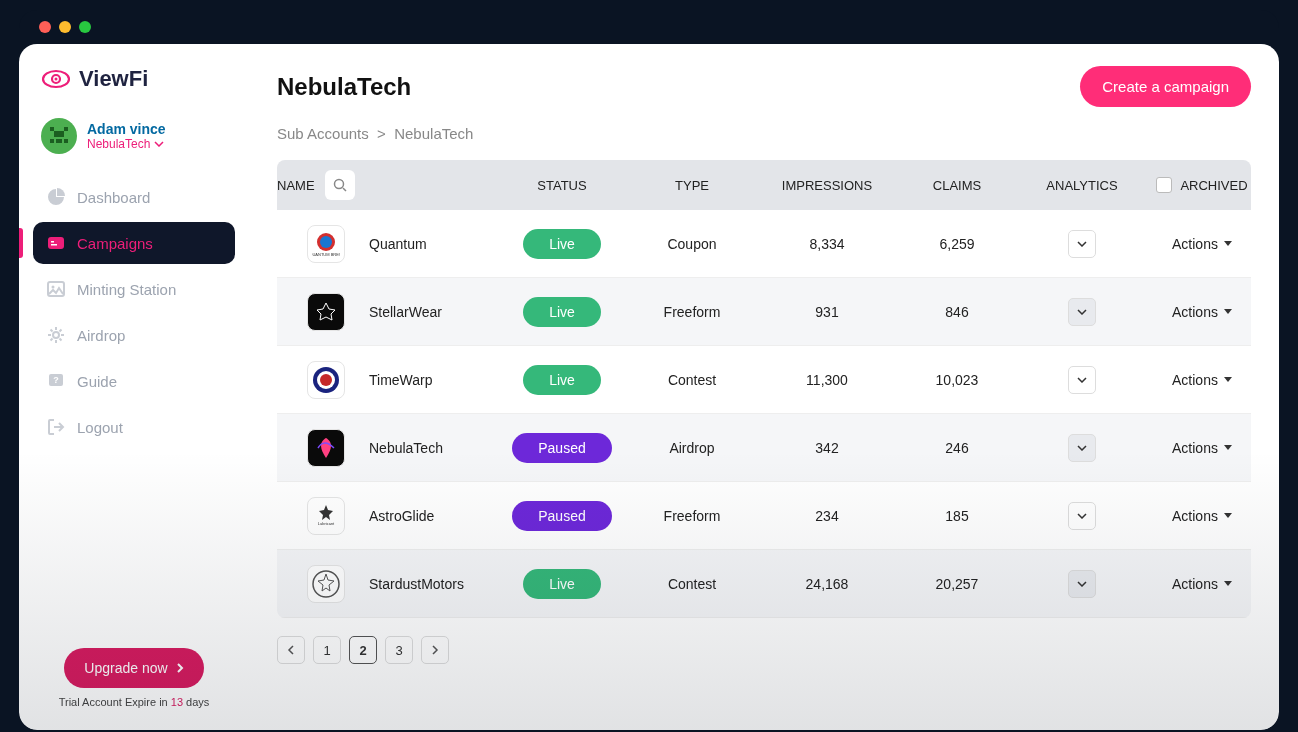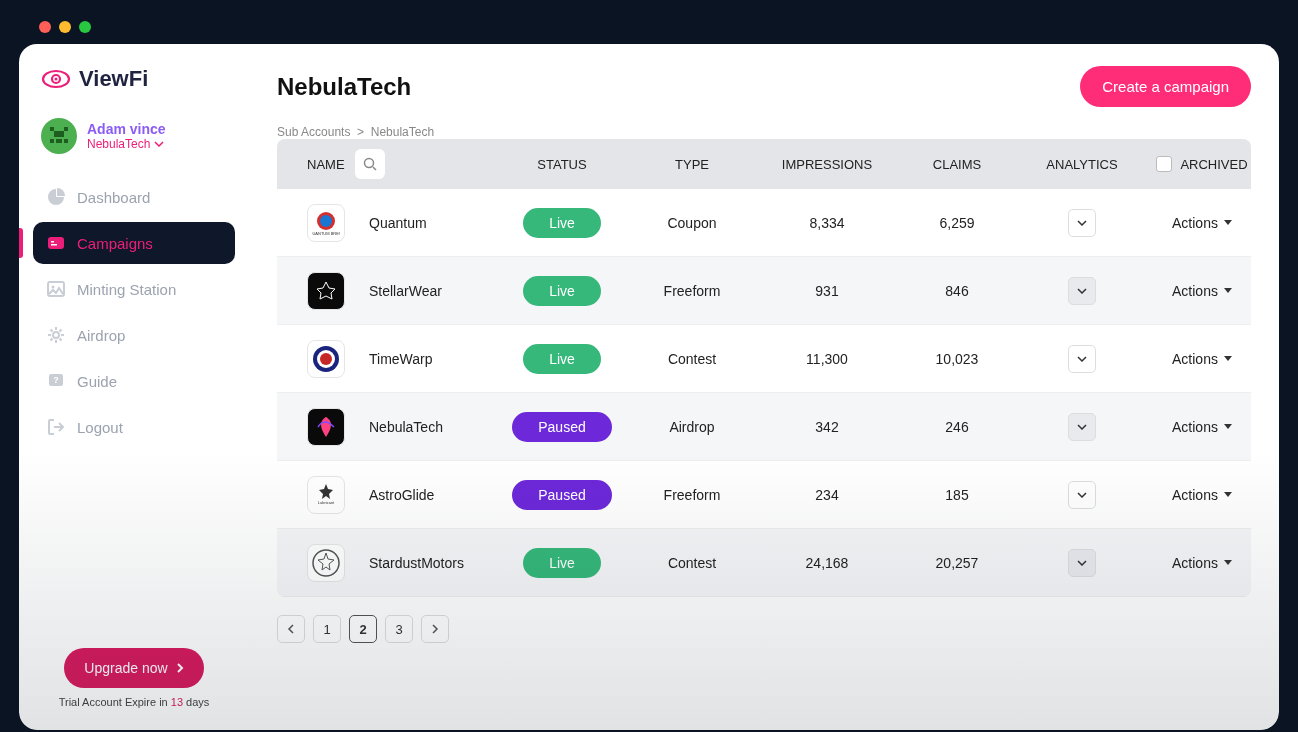--- a/index.html
+++ b/index.html
@@ -12,42 +12,42 @@
     .dot.green { background: #28c840; }
     .app { background: #fff; border-radius: 18px; display: flex; height: 686px; overflow: hidden; position: relative; }
     .app::after { content: ''; position: absolute; left:0; right:0; bottom:0; height: 280px; background: linear-gradient(to bottom, rgba(10,20,35,0) 0%, rgba(10,20,35,0.12) 100%); pointer-events:none; }
     .sidebar { width: 230px; padding: 22px 14px; display: flex; flex-direction: column; flex-shrink: 0; position: relative; }
     .logo { display: flex; align-items: center; gap: 8px; padding: 0 8px 26px 8px; }
     .logo-icon { width: 30px; height: 20px; }
     .logo-text { font-size: 22px; font-weight: 700; color: #1f2340; }
     .user-row { display: flex; align-items: center; gap: 10px; padding: 0 8px 22px; }
     .avatar { width: 36px; height: 36px; border-radius: 50%; background: #4caf50; display:flex;align-items:center;justify-content:center; }
     .user-info { display: flex; flex-direction: column; }
-    .user-name { font-size: 14px; font-weight: 700; color: #8b5cf6; }
+    .user-name { font-size: 14px; font-weight: 700; color: #0369a1; }
     .user-sub { font-size: 12px; color: #ed1e79; display: flex; align-items: center; gap: 4px; }
     .nav { display: flex; flex-direction: column; gap: 4px; }
     .nav-item { display: flex; align-items: center; gap: 12px; padding: 12px 14px; border-radius: 10px; color: #9ca3af; font-size: 15px; cursor: pointer; position: relative; }
     .nav-item.active { background: #0f172a; color: #ed1e79; }
     .nav-item.active::before { content:''; position:absolute; left:-14px; top:6px; bottom:6px; width:4px; background:#ed1e79; border-radius:0 3px 3px 0;}
     .nav-icon { width: 18px; height: 18px; display:flex; align-items:center; justify-content:center; }
     .sidebar-footer { margin-top: auto; padding: 0 8px; }
     .upgrade-btn { width: 140px; margin: 0 auto 8px; background: #d81b60; color: #fff; border: none; border-radius: 22px; padding: 12px 18px; font-size: 14px; display: flex; align-items: center; justify-content: center; gap: 8px; cursor: pointer; }
     .trial-text { text-align: center; font-size: 11px; color: #444; }
     .trial-text .days { color: #d81b60; }
     .main { flex: 1; padding: 22px 28px; overflow: hidden; }
     .header { display: flex; justify-content: space-between; align-items: center; margin-bottom: 18px; }
     .page-title { font-size: 24px; font-weight: 700; color: #111; }
     .create-btn { background: #ff2d78; color: #fff; border: none; border-radius: 22px; padding: 12px 22px; font-size: 15px; cursor: pointer; }
-    .breadcrumb { font-size: 12px; color: #888; margin-bottom: 0; }
+    .breadcrumb { font-size: 15px; color: #888; margin-bottom: 18px; }
     .breadcrumb a { color: #888; text-decoration: none; }
     .table { width: 100%; border-radius: 8px; overflow: hidden; }
     .thead, .trow { display: grid; grid-template-columns: 220px 130px 130px 140px 120px 130px 110px; align-items: center; }
     .thead { background: #e3e5e9; height: 50px; font-size: 13px; color: #222; }
     .th { text-align: center; }
-    .th.name { display:flex; align-items:center; gap:10px; padding-left: 30px; justify-content:flex-start;}
+    .th.name { display:flex; align-items:center; gap:10px; justify-content:flex-start;}
     .search-btn { width: 30px; height: 30px; background: #fff; border-radius: 6px; display:flex;align-items:center;justify-content:center; }
     .th.archived { display:flex; align-items:center; gap: 8px; justify-content:center;}
     .checkbox { width: 16px; height: 16px; border: 1.5px solid #bbb; border-radius: 3px; background: #fff; }
     .trow { height: 68px; border-bottom: 1px solid #eee; }
     .trow.alt { background: #f5f6f8; }
     .cell { text-align: center; font-size: 14px; color: #222; }
     .cell.name { display:flex; align-items:center; gap:24px; padding-left: 30px; text-align:left; }
     .row-icon { width: 38px; height: 38px; border-radius: 8px; background: #fff; border: 1px solid #e5e5e5; display:flex;align-items:center;justify-content:center; font-size:10px;}
     .row-icon.dark { background: #0a0a0a; }
     .status-pill { display: inline-block; padding: 7px 26px; border-radius: 20px; color: #fff; font-size: 14px; }

